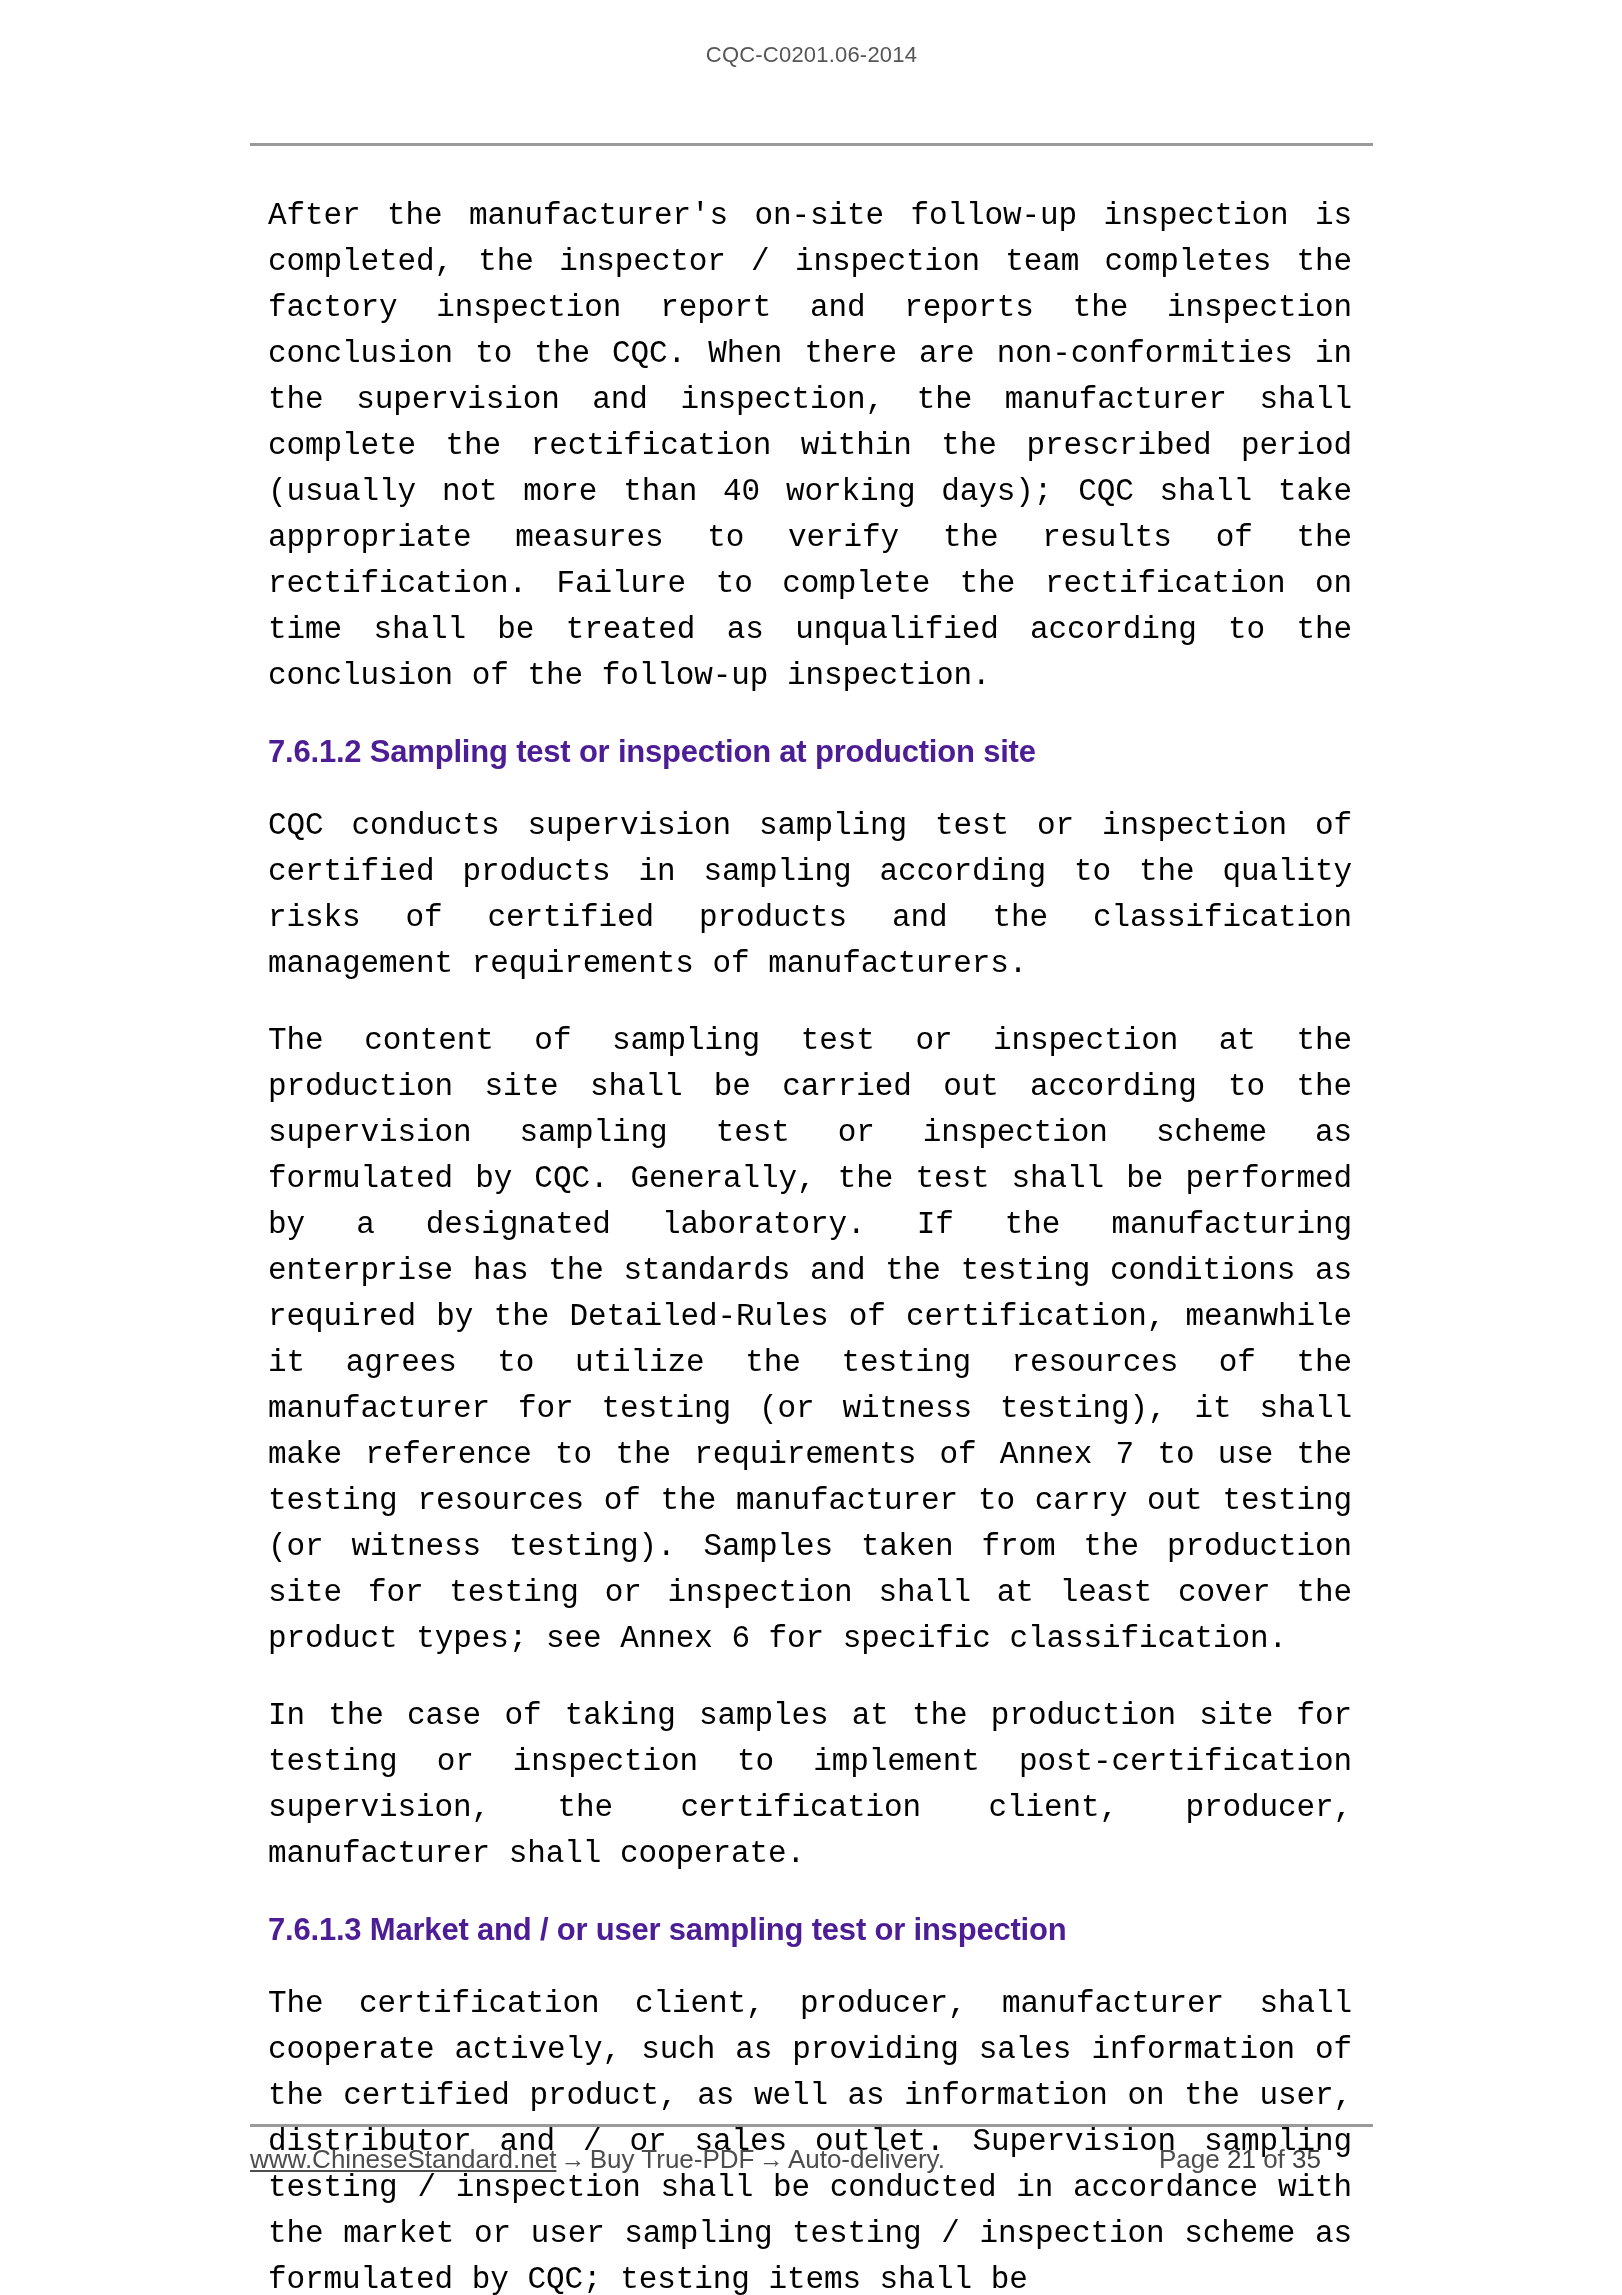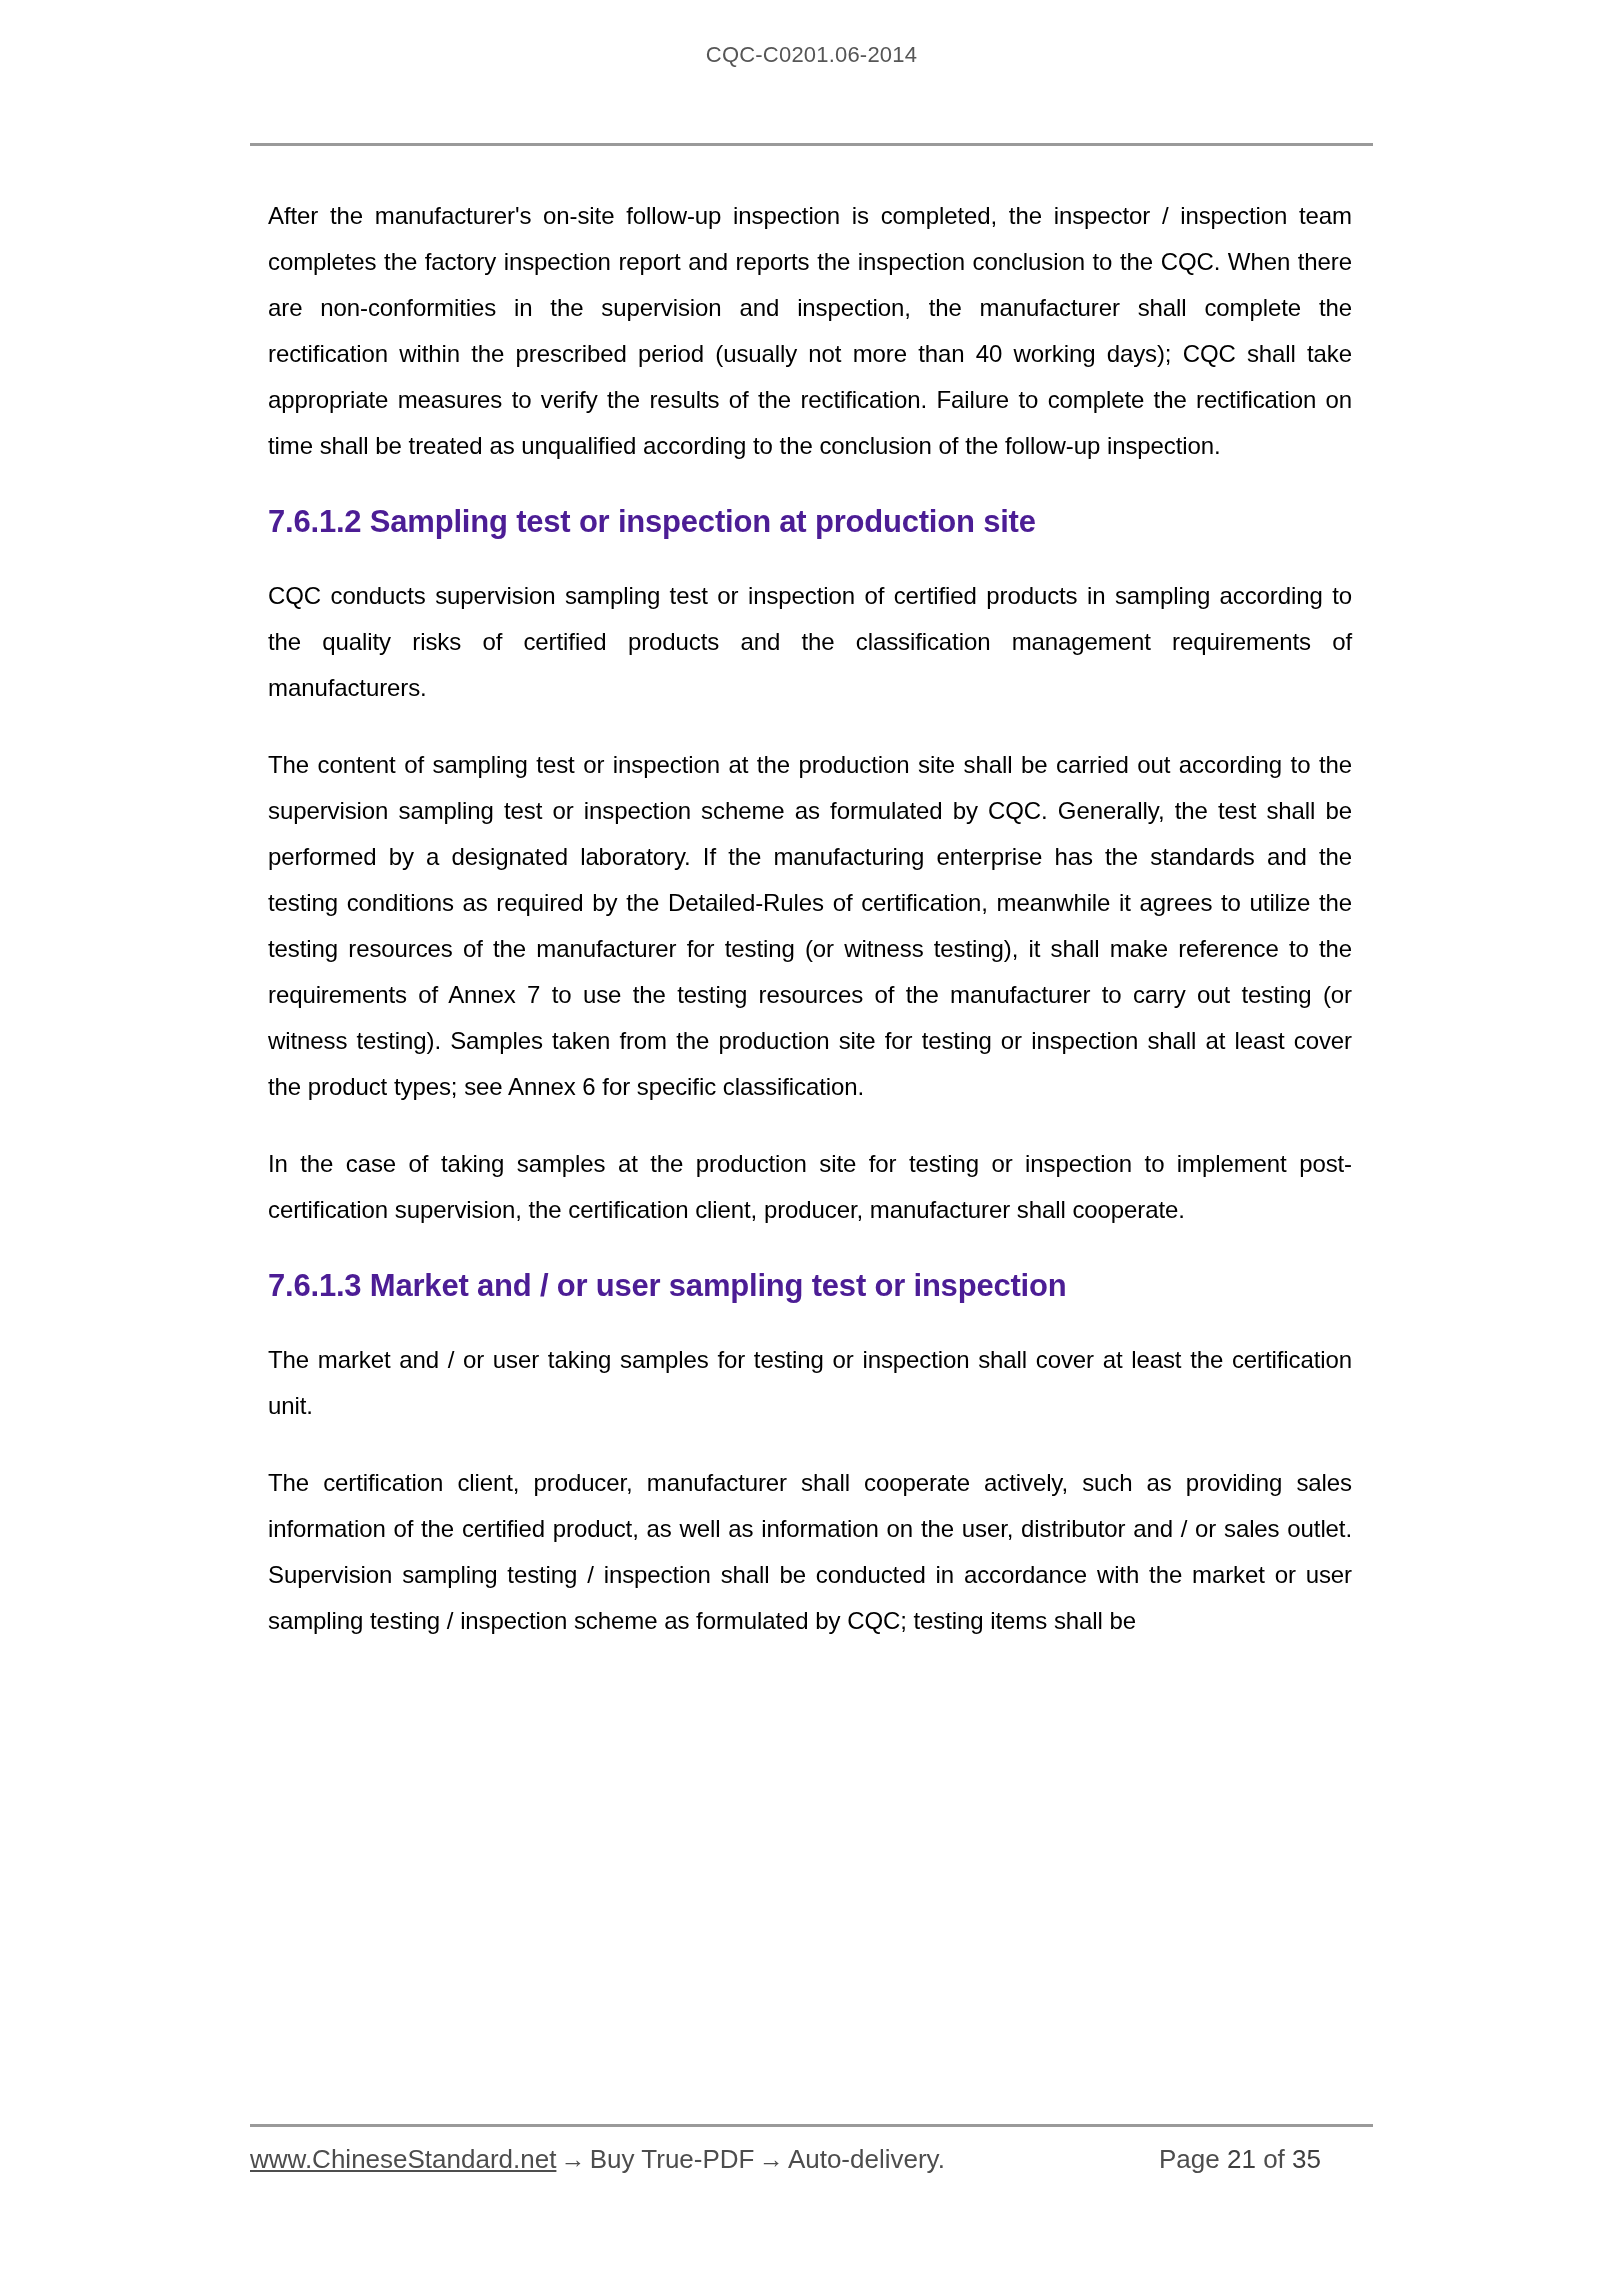--- a/index.html
+++ b/index.html
@@ -53,28 +53,29 @@
   }
 
   
   .content {
     position: absolute;
     left: 268px;
     top: 193px;
     width: 1084px;
   }
   .para {
-    font-size: 24px;
+    font-size: 31px;
     line-height: 46px;
     color: #000000;
     text-align: justify;
     text-justify: inter-word;
     margin: 0 0 31px 0;
     letter-spacing: -0.1px;
     word-spacing: 0.2px;
+    font-family: Liberation Mono, monospace;
   }
   .heading {
     font-size: 31px;
     line-height: 43px;
     color: #4c1d95;
     font-weight: bold;
     margin: 0 0 30px 0;
     text-align: left;
     letter-spacing: -0.2px;
   }
@@ -141,21 +142,20 @@
 
     <p class="para">CQC conducts supervision sampling test or inspection of certified products in sampling according to the quality risks of certified products and the classification management requirements of manufacturers.</p>
 
     <p class="para">The content of sampling test or inspection at the production site shall be carried out according to the supervision sampling test or inspection scheme as formulated by CQC. Generally, the test shall be performed by a designated laboratory. If the manufacturing enterprise has the standards and the testing conditions as required by the Detailed-Rules of certification, meanwhile it agrees to utilize the testing resources of the manufacturer for testing (or witness testing), it shall make reference to the requirements of Annex 7 to use the testing resources of the manufacturer to carry out testing (or witness testing). Samples taken from the production site for testing or inspection shall at least cover the product types; see Annex 6 for specific classification.</p>
 
     <p class="para">In the case of taking samples at the production site for testing or inspection to implement post-certification supervision, the certification client, producer, manufacturer shall cooperate.</p>
 
 
     <h3 class="heading spaced-top">7.6.1.3 Market and / or user sampling test or inspection</h3>
 
-    <p class="para">The market and / or user taking samples for testing or inspection shall cover at least the certification unit.</p>
 
 
     <p class="para">The certification client, producer, manufacturer shall cooperate actively, such as providing sales information of the certified product, as well as information on the user, distributor and / or sales outlet. Supervision sampling testing / inspection shall be conducted in accordance with the market or user sampling testing / inspection scheme as formulated by CQC; testing items shall be</p>
   </div>
 
   <div class="footer-rule"></div>
   <div class="footer">
     <div class="footer-left">
       <span class="footer-url">www.ChineseStandard.net</span><span class="footer-arrow">→</span><span>Buy True-PDF</span><span class="footer-arrow">→</span><span>Auto-delivery.</span>
     </div>

